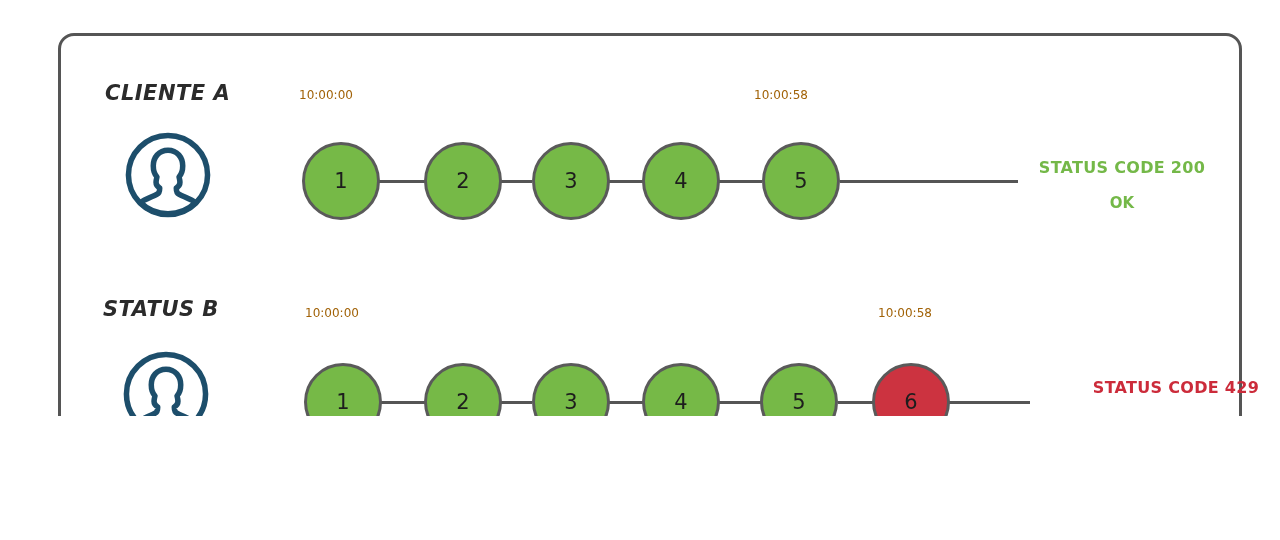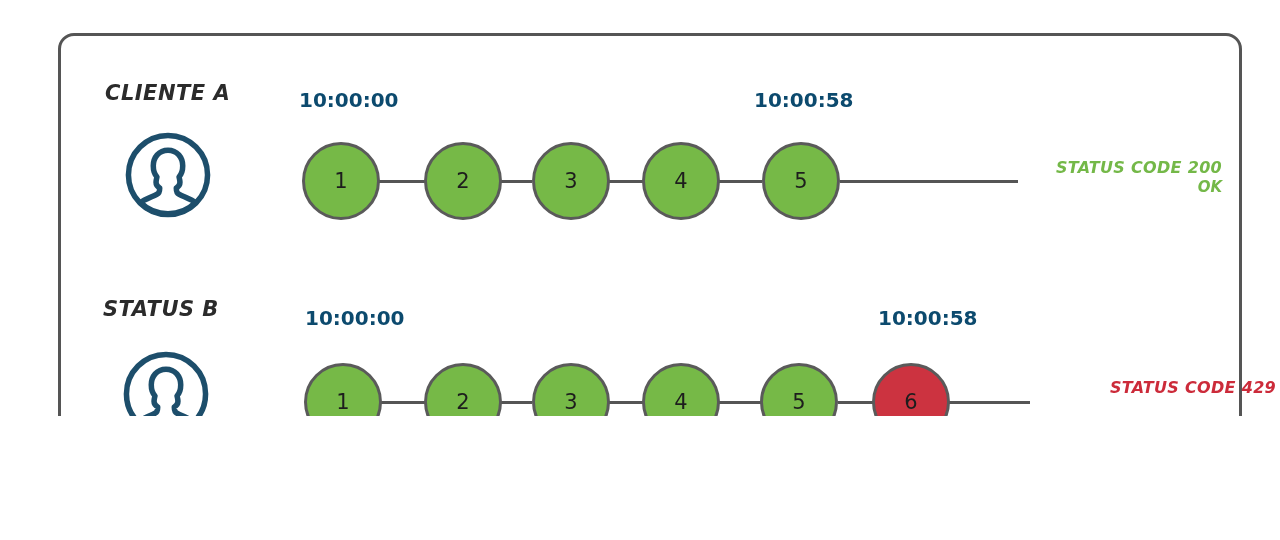--- a/index.html
+++ b/index.html
@@ -41,23 +41,23 @@
     letter-spacing: 0.5px;
     color: #2b2b2b;
     white-space: nowrap;
   }
 
   .avatar { position: absolute; width: 92px; height: 92px; }
 
   .timestamp {
     position: absolute;
     font-family: "DejaVu Sans", sans-serif;
-    font-weight: 700;
-    font-size: 20px;
-    color: #0c4a6e;
+    font-weight: 400;
+    font-size: 12px;
+    color: #a16207;
     white-space: nowrap;
   }
 
   .link-line {
     position: absolute;
     height: 3px;
     background: #555555;
   }
 
   .node {
@@ -73,29 +73,28 @@
     font-size: 21px;
     color: #1d1d1d;
     line-height: 1;
   }
   .node.ok   { background: #76B947; }
   .node.err  { background: #CC3340; }
 
   
   .status {
     position: absolute;
-    text-align: right;
+    text-align: center;
     font-family: "DejaVu Sans", sans-serif;
     font-weight: 700;
-    font-style: italic;
     line-height: 1.25;
     white-space: nowrap;
   }
   .status .main { font-size: 16px; letter-spacing: 0.3px; }
-  .status .sub  { font-size: 15px; }
+  .status .sub  { font-size: 15px; margin-top: 16px; }
   .status.ok  { color: #74B848; }
   .status.err { color: #CC2B3A; }
 </style>
 </head>
 <body>
 
 <div id="stage">
   <div id="frame"></div>
 
   <div class="row">

